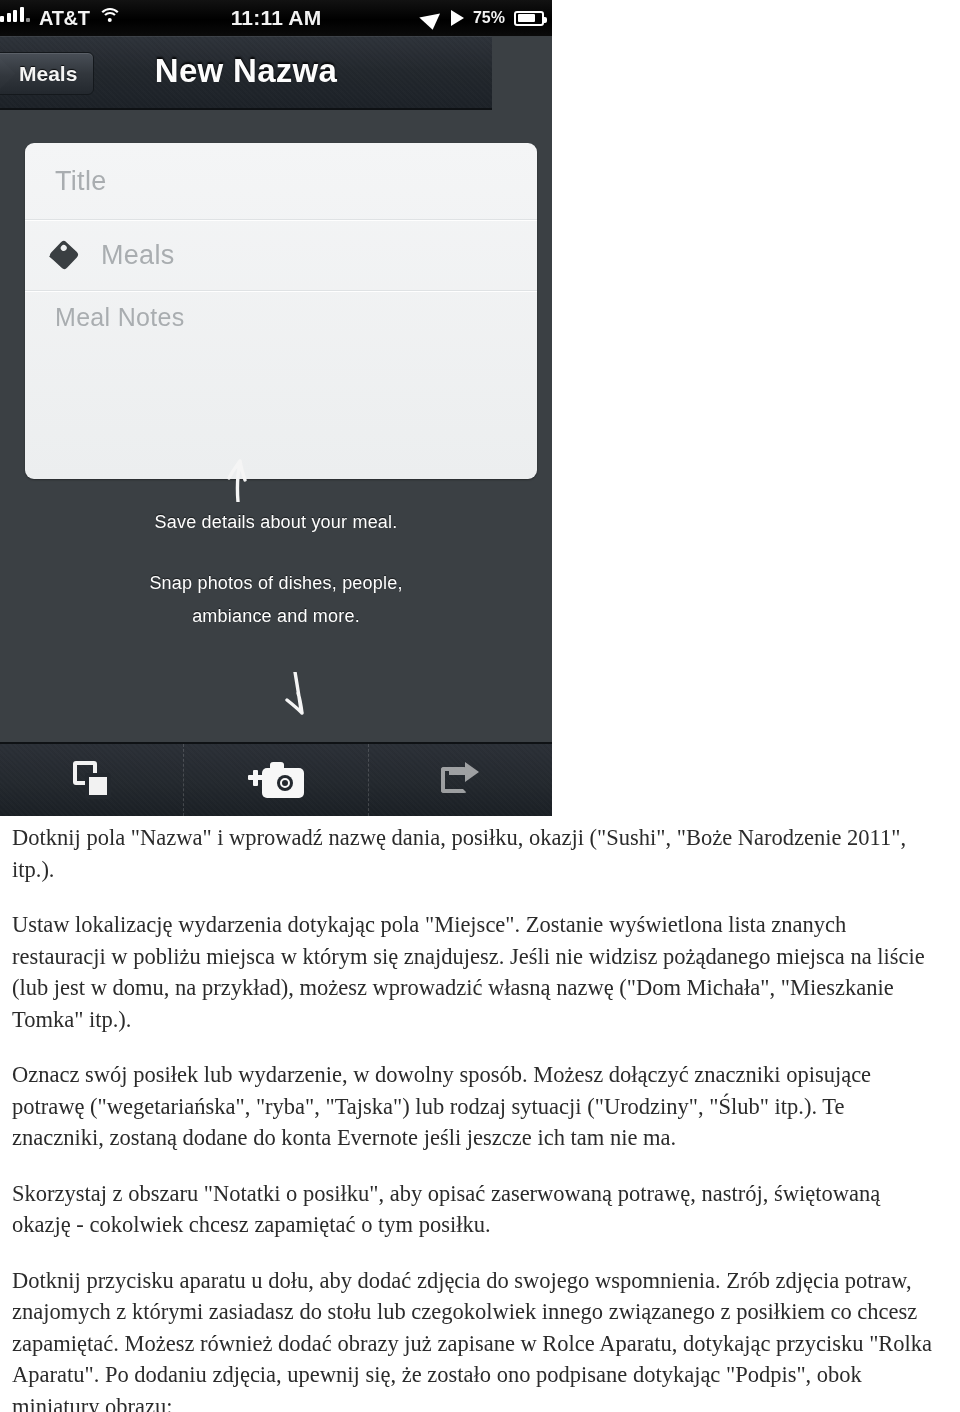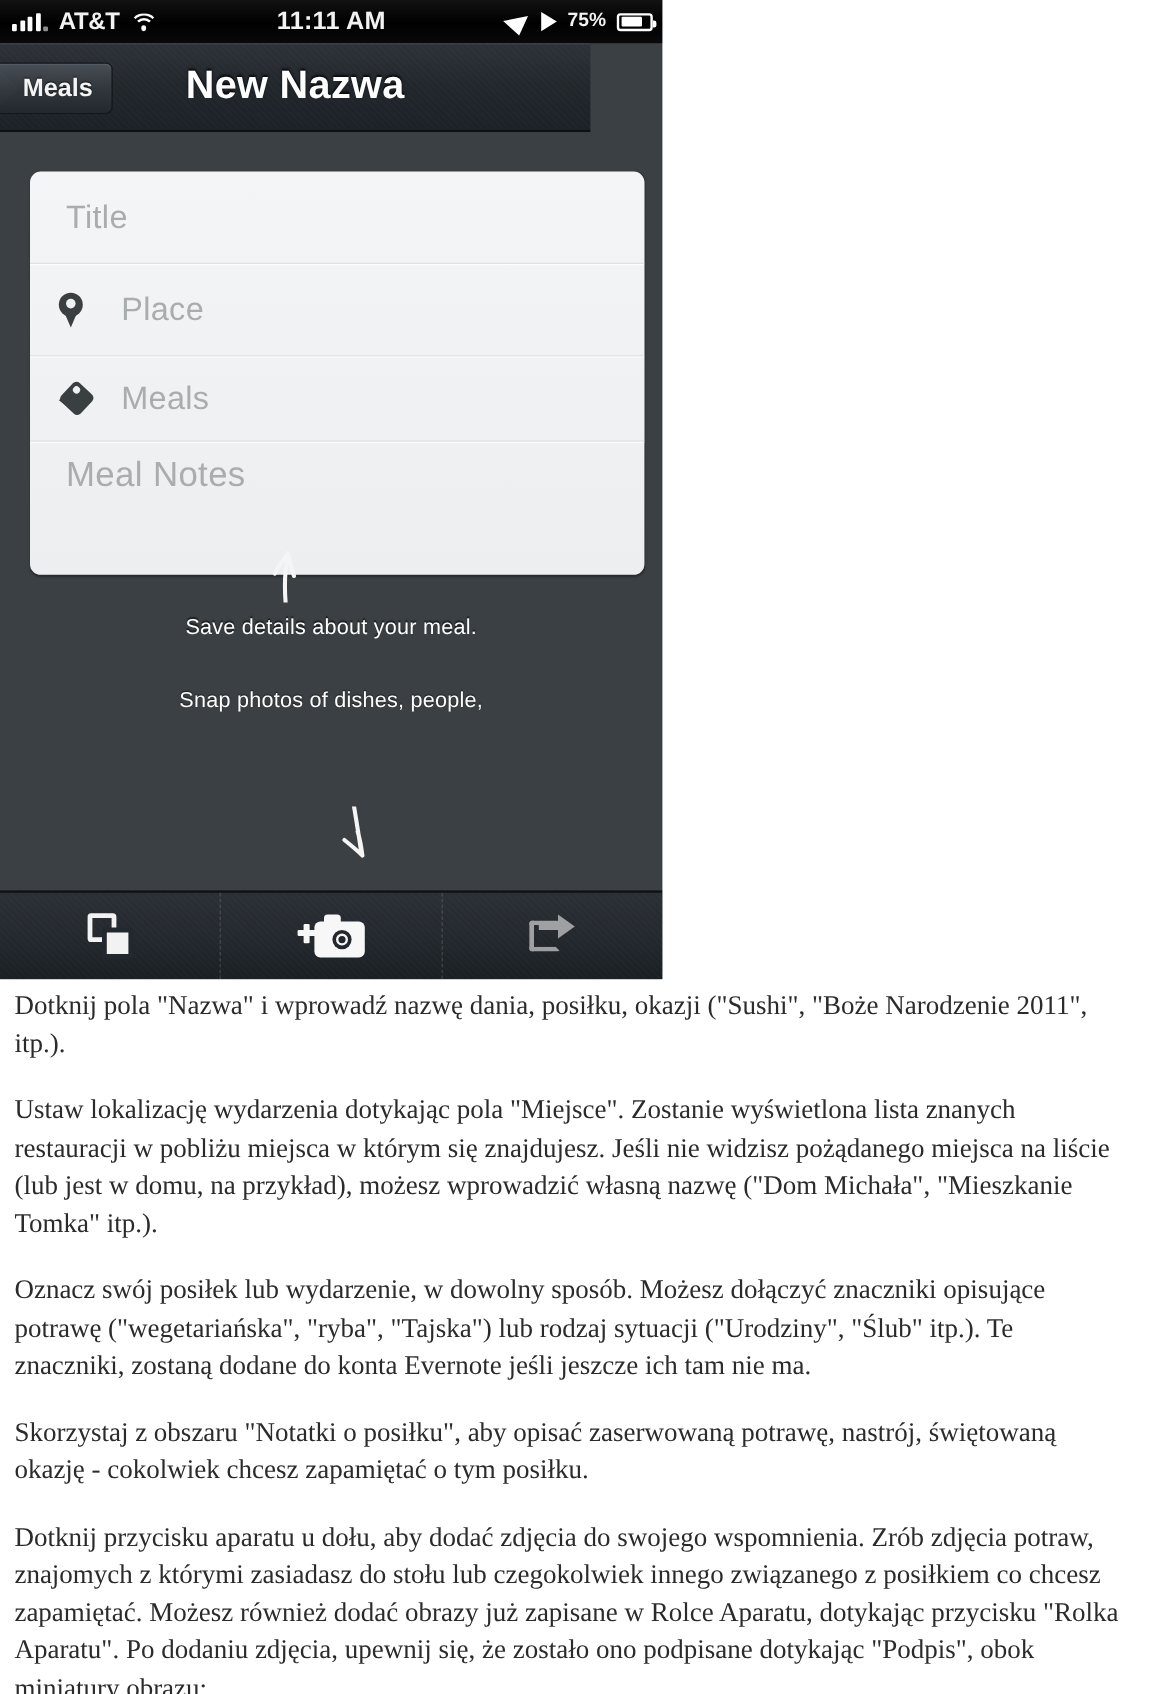--- a/index.html
+++ b/index.html
@@ -34,23 +34,21 @@
     height: 36px;
     background: #020202;
     background: linear-gradient(180deg,#121212 0%, #000000 55%, #0a0a0a 100%);
     color: #f2f2f2;
     font-family: "Liberation Sans", sans-serif;
     display: flex;
     align-items: center;
   }
   .sb-left {
     display: flex;
-    align-items: center;
     gap: 9px;
-    padding-left: 10px;
     flex: 0 0 auto;
   }
   .sb-center {
     position: absolute;
     left: 0; right: 0;
     text-align: center;
     font-size: 21px;
     font-weight: bold;
     letter-spacing: 0.2px;
   }
@@ -201,21 +199,21 @@
     height: 75px;
     padding: 12px 0 0 30px;
     box-sizing: border-box;
   }
   .ph {
     color: #a9adb0;
     font-family: "Liberation Sans", sans-serif;
     font-size: 27px;
     letter-spacing: 0.3px;
   }
-  .ph-notes { font-size: 29px; }
+  .ph-notes { font-size: 25px; }
   .fi {
     width: 40px;
     margin-right: 12px;
     display: flex;
     justify-content: flex-start;
     align-items: center;
   }
   
   .icon-pin {
     position: relative;
@@ -430,29 +428,20 @@
     <div class="back-btn">
       <span class="back-label">Meals</span>
     </div>
     <div class="nav-title">New Nazwa</div>
   </div>
 
   <div class="form-card">
     <div class="field-row r-title">
       <span class="ph">Title</span>
     </div>
-    <div class="field-row r-place">
-      <span class="fi">
-        <span class="icon-pin">
-            <span class="head"></span>
-            <span class="tip"></span>
-          </span>
-      </span>
-      <span class="ph">Place</span>
-    </div>
     <div class="field-row r-tags">
       <span class="fi">
         <span class="icon-tag">
             <span class="pointy"></span>
             <span class="body"></span>
           </span>
       </span>
       <span class="ph">Meals</span>
     </div>
     <div class="field-notes">
@@ -463,20 +452,21 @@
   <svg class="arrow-up" viewBox="0 0 34 46">
     <path d="M20 46 C19 33 19 20 22 7 M22 5 C18 11 14 16 11 22 M22 5 C23 12 25 18 27 24" stroke="#f5f5f5" stroke-width="3.4" fill="none" stroke-linecap="round"></path>
   </svg>
   <svg class="arrow-down" viewBox="0 0 34 46">
     <path d="M14 0 C16 12 18 24 20 38 M21 41 C20 33 19 27 17 21 M21 41 C16 36 11 32 6 28" stroke="#f5f5f5" stroke-width="3.4" fill="none" stroke-linecap="round"></path>
   </svg>
 
   <div class="hints">
     <div class="hint-line hint-1">Save details about your meal.</div>
     <div class="hint-line hint-2">Snap photos of dishes, people,</div>
+    <div class="hint-line">ambiance and more.</div>
   </div>
 
   <div class="toolbar">
     <div class="tb-btn">
       <span class="icon-photos">
         <span class="sq-back"></span>
           <span class="sq-front"></span>
       </span>
     </div>
     <div class="tb-btn">

